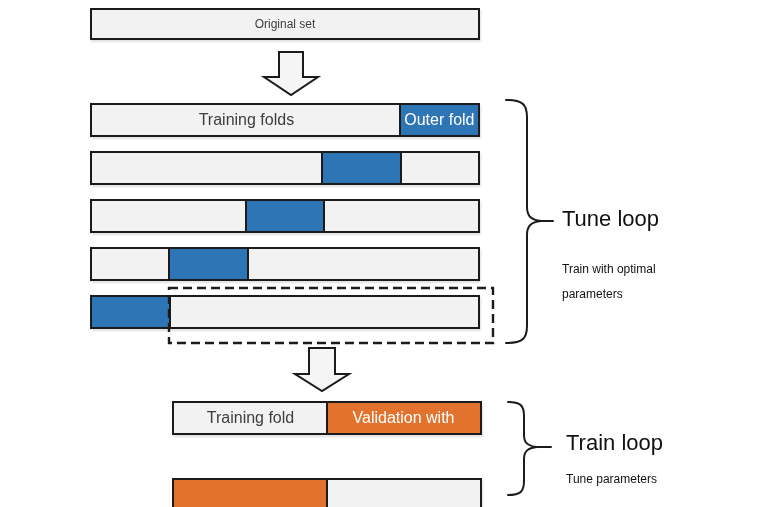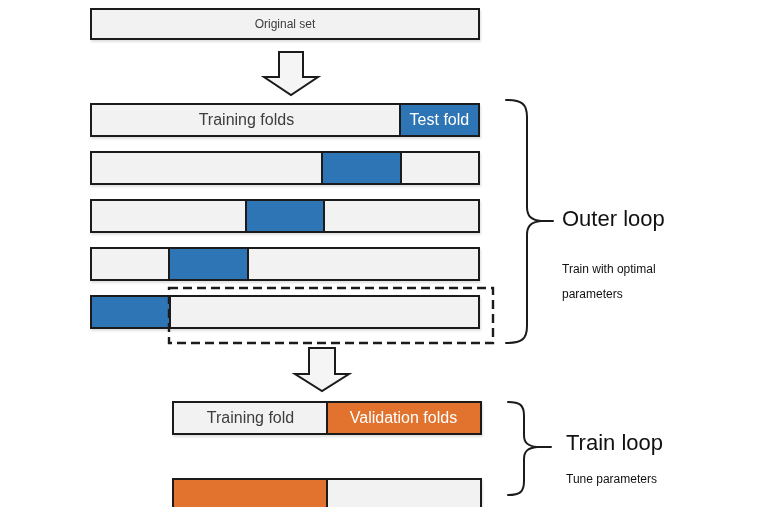--- a/index.html
+++ b/index.html
@@ -140,21 +140,21 @@
   <div id="original-set-box" class="box">Original set</div>
 
   <div id="outer-rows">
       <div class="fold-row">
         <div class="fold-cell"></div>
         <div class="fold-cell"></div>
         <div class="fold-cell"></div>
         <div class="fold-cell"></div>
         <div class="fold-cell test last"></div>
         <span class="row-label train-label-outer">Training folds</span>
-        <span class="row-label test-label-outer">Test fold</span>
+        <span class="row-label test-label-outer">Outer fold</span>
       </div>
       <div class="fold-row">
         <div class="fold-cell"></div>
         <div class="fold-cell"></div>
         <div class="fold-cell"></div>
         <div class="fold-cell test"></div>
         <div class="fold-cell"></div>
       </div>
       <div class="fold-row">
         <div class="fold-cell"></div>
@@ -177,33 +177,33 @@
         <div class="fold-cell"></div>
         <div class="fold-cell"></div>
       </div>
     </div>
 
   <div id="inner-rows">
       <div class="inner-row val-right">
         <div class="half-cell"></div>
         <div class="half-cell validation"></div>
         <span class="row-label train-label-inner">Training fold</span>
-        <span class="row-label valid-label-inner">Validation folds</span>
+        <span class="row-label valid-label-inner">Validation with</span>
       </div>
       <div class="inner-row val-left">
         <div class="half-cell validation"></div>
         <div class="half-cell"></div>
       </div>
     </div>
 
   <svg id="overlay" viewBox="0 0 770 507" xmlns="http://www.w3.org/2000/svg">
     <polygon class="arrow" points="279,52 303,52 303,77 318,77 291,95 264,77 279,77"></polygon>
     <polygon class="arrow" points="309,348 335,348 335,374 349,374 322,391 295,374 309,374"></polygon>
     <rect class="dashed-outline" x="169" y="288" width="324" height="55"></rect>
     <path class="brace" d="M506,100 C522,100 527,104 527,117 L527,207 C527,216 531,220 541,221 L553,221 M541,221 C531,222 527,226 527,235 L527,326 C527,339 522,343 506,343"></path>
     <path class="brace" d="M508,402 C520,402 524,405 524,416 L524,435 C524,443 528,446 537,447 L551,447 M537,447 C528,448 524,451 524,459 L524,481 C524,492 520,495 508,495"></path>
   </svg>
 
-  <div id="outer-loop-title" class="loop-title">Outer loop</div>
+  <div id="outer-loop-title" class="loop-title">Tune loop</div>
   <div id="outer-loop-subtitle" class="loop-subtitle">Train with optimal parameters</div>
   <div id="inner-loop-title" class="loop-title">Train loop</div>
   <div id="inner-loop-subtitle" class="loop-subtitle">Tune parameters</div>
 </div>
 
 </body></html>

